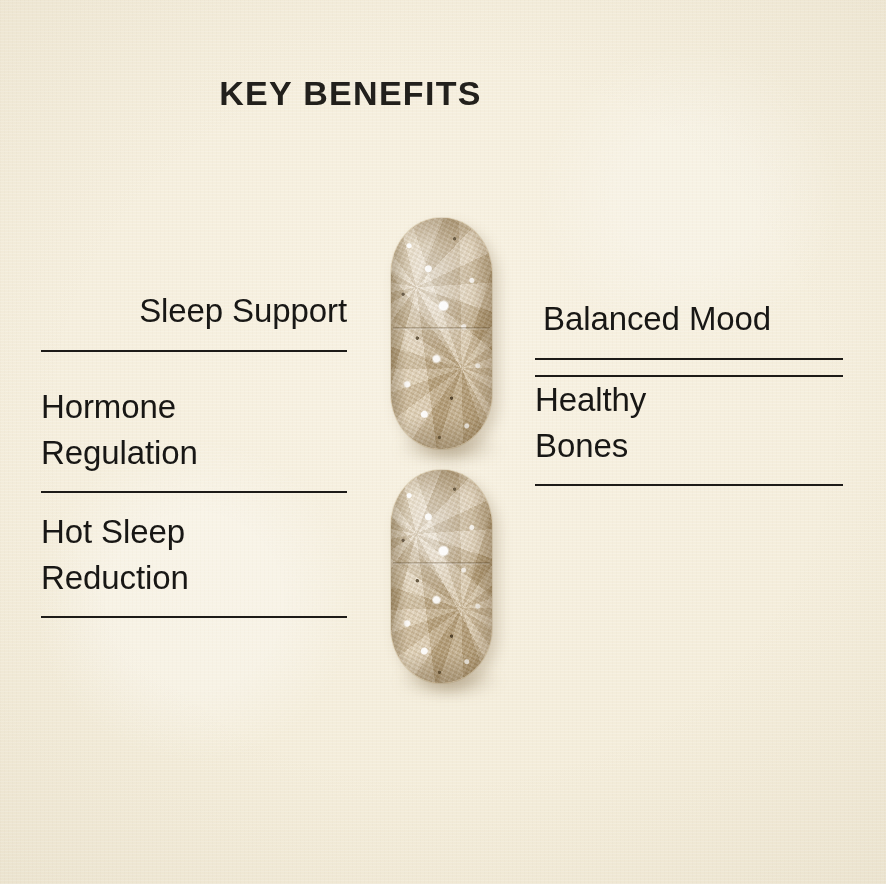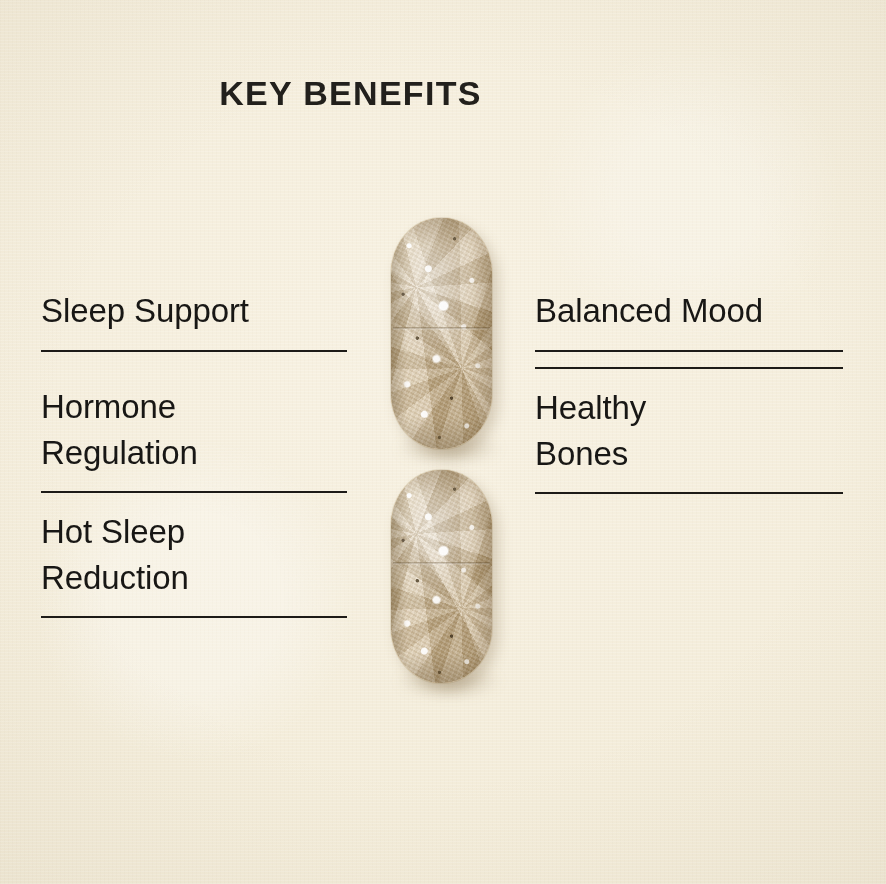--- a/index.html
+++ b/index.html
@@ -77,32 +77,32 @@
     color: #181715;
     white-space: pre-line;
   }
   .divider {
     height: 0;
     border-top: 2px solid #1d1b18;
     width: 100%;
   }
 
   
-  #item-sleep   .benefit-label { margin: 0 0 0 0; }
+  #item-sleep   .benefit-label { margin: 0 0 0 0; text-align: right; }
   #div-1  { margin-top: 16px; }
   #item-hormone .benefit-label { margin-top: 32px; }
   #div-2  { margin-top: 15px; }
   #item-hotflush .benefit-label { margin-top: 16px; }
   #div-3  { margin-top: 15px; }
 
-  #item-mood    .benefit-label { margin: 0; }
+  #item-mood    .benefit-label { margin: 8px; }
   #div-4  { margin-top: 16px; }
   #item-nervous .benefit-label { margin-top: 16px; }
   #div-5  { margin-top: 15px; }
-  #item-bones   .benefit-label { margin-top: 16px; }
+  #item-bones   .benefit-label { }
   #div-6  { margin-top: 15px; }
 
   
   .tablet {
     position: absolute;
     border-radius: 50px / 56px;
     overflow: hidden;
     background-color: #c9b48d;
     box-shadow:
       6px 7px 13px rgba(120, 98, 62, .26),

